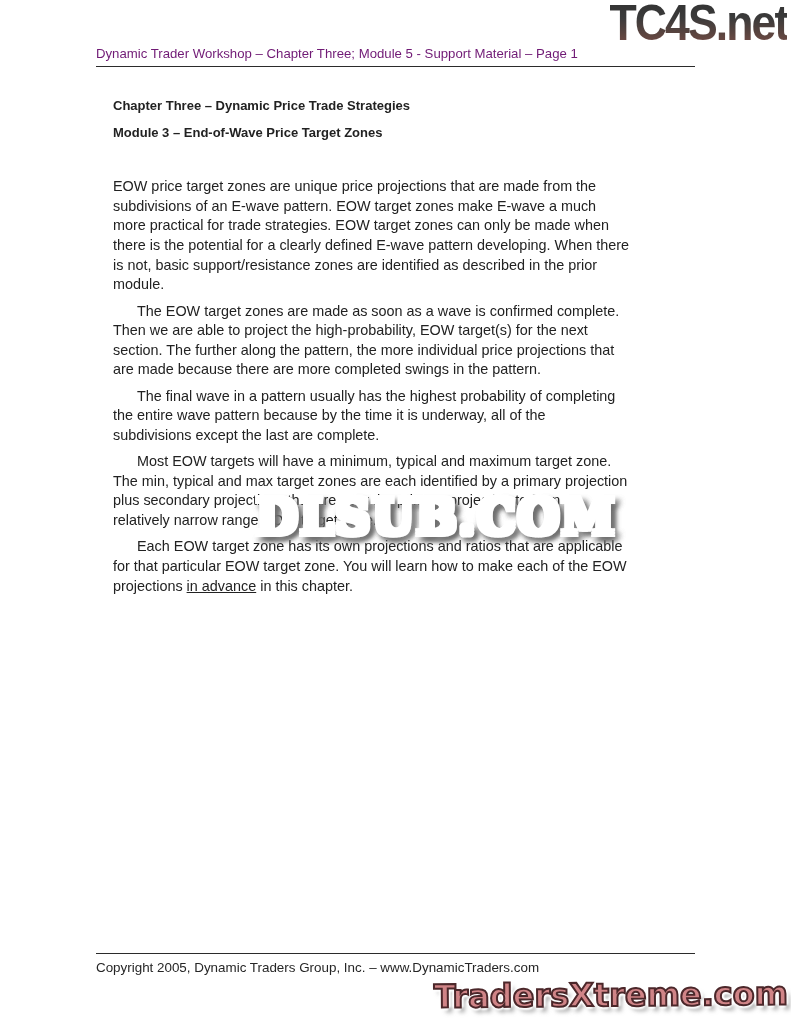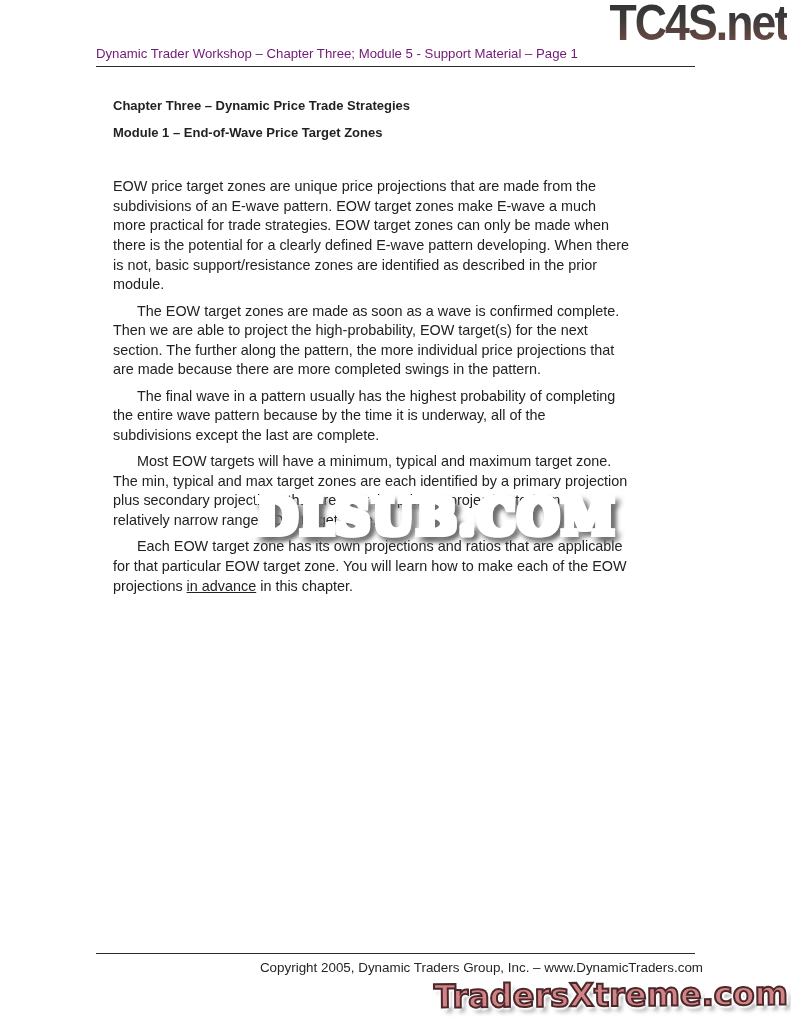--- a/index.html
+++ b/index.html
@@ -95,24 +95,24 @@
     -webkit-background-clip: text;
     background-clip: text;
     color: transparent;
     letter-spacing: 2px;
     white-space: nowrap;
   }
 
   
   .footer-text {
     position: absolute;
-    top: 960px; left: 104px; width: 599px;
+    top: 960px; left: 96px; width: 599px;
     font-size: 13.4px;
     line-height: 16px;
-    text-align: right;
+    text-align: left;
     color: #262626;
   }
 
   
   .tx-logo {
     position: absolute;
     top: 976px; right: 3px;
     font-family: "DejaVu Sans", sans-serif;
     font-weight: bold;
     font-size: 32px;
@@ -130,21 +130,21 @@
 </head>
 <body>
 
 <div class="header-text">Dynamic Trader Workshop – Chapter Three; Module 5 - Support Material – Page 1</div>
 <div class="header-rule"></div>
 
 <div class="tc4s-logo">TC4S.net</div>
 
 <div class="content">
   <h1 class="h-chapter">Chapter Three – Dynamic Price Trade Strategies</h1>
-  <h1 class="h-module">Module 1 – End-of-Wave Price Target Zones</h1>
+  <h1 class="h-module">Module 3 – End-of-Wave Price Target Zones</h1>
 
   <p>EOW price target zones are unique price projections that are made from the
 subdivisions of an E-wave pattern. EOW target zones make E-wave a much
 more practical for trade strategies. EOW target zones can only be made when
 there is the potential for a clearly defined E-wave pattern developing. When there
 is not, basic support/resistance zones are identified as described in the prior
 module.</p>
   <p class="indented">The EOW target zones are made as soon as a wave is confirmed complete.
 Then we are able to project the high-probability, EOW target(s) for the next
 section. The further along the pattern, the more individual price projections that

